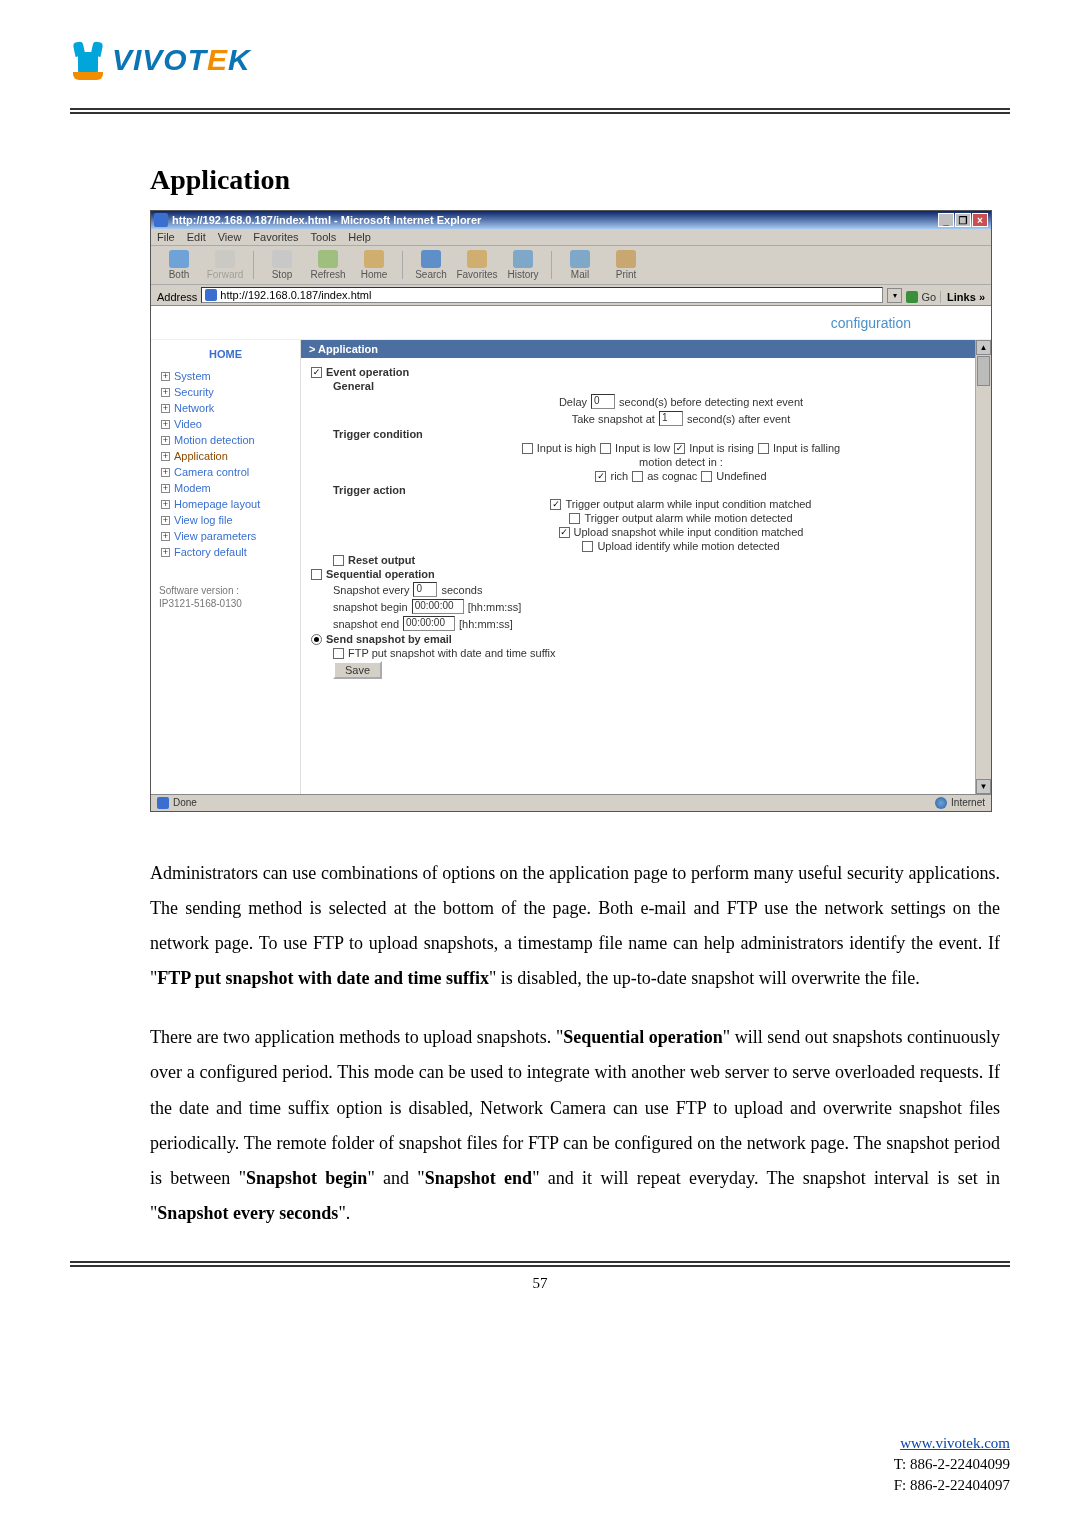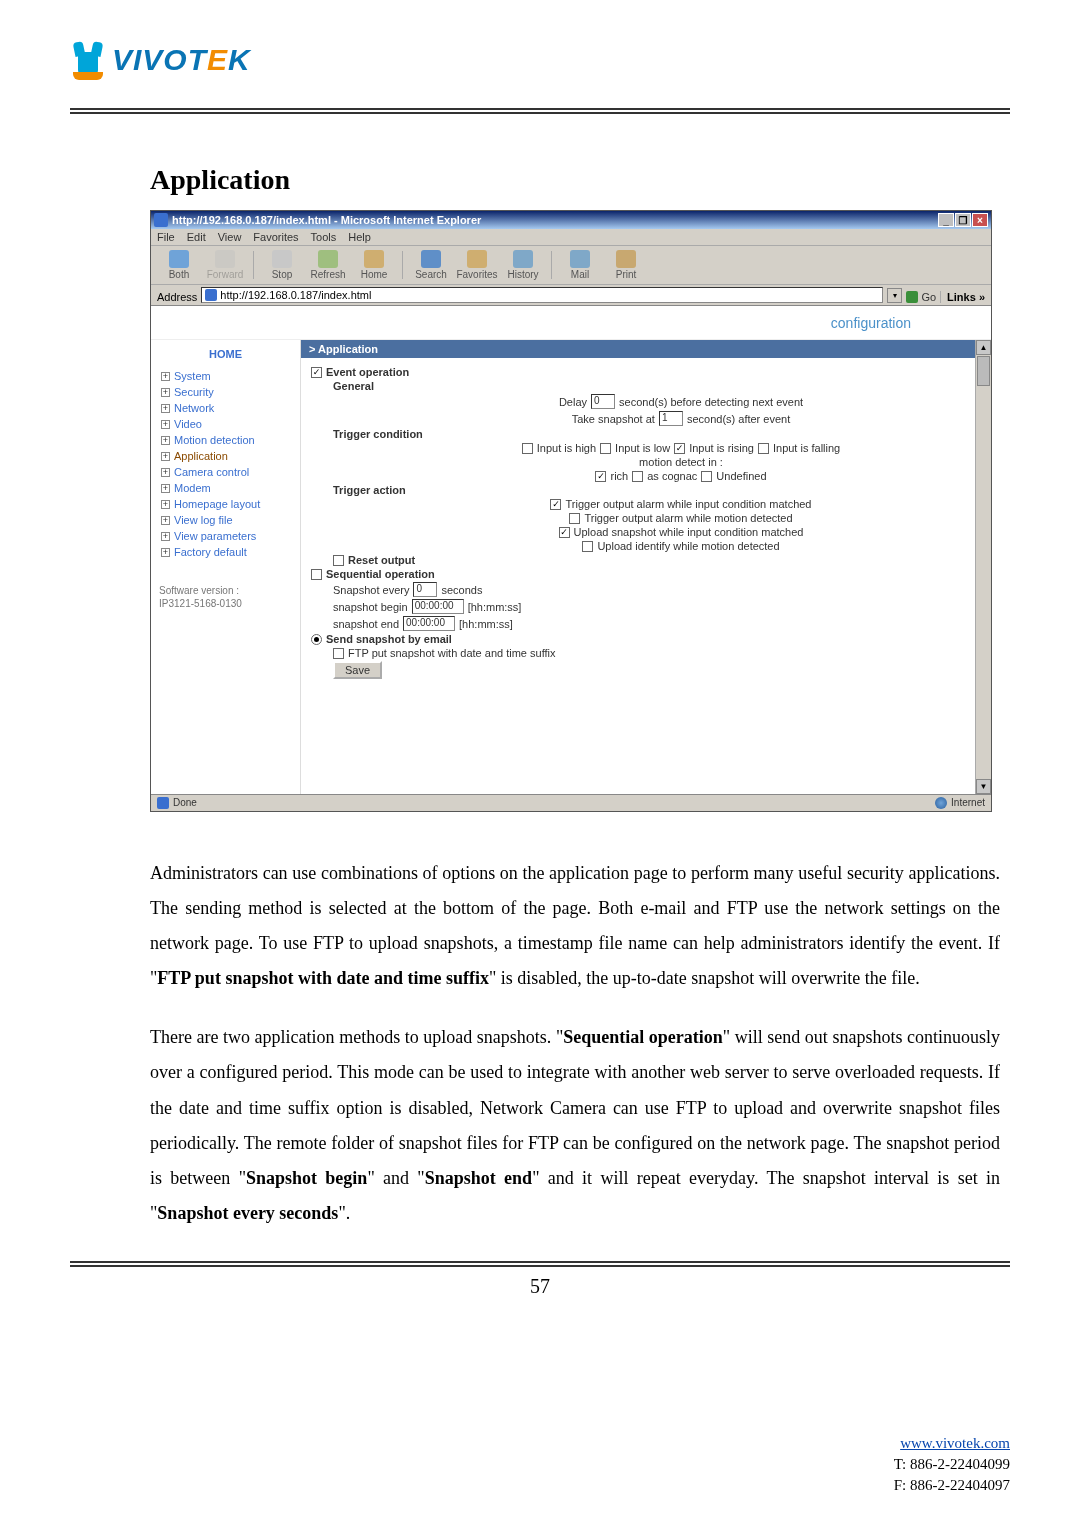--- a/index.html
+++ b/index.html
@@ -93,21 +93,21 @@
   .bold { font-weight:bold; }
 
   .statusbar { background:#d4d0c8; border-top:1px solid #888; display:flex; justify-content:space-between; padding:2px 6px; font-size:10px; color:#333; }
   .statusbar .zone { display:flex; align-items:flex-start; gap:4px; }
   .globe { width:12px; height:12px; border-radius:50%; background:radial-gradient(#6fa3d8,#2a5f9e); display:inline-block; }
 
   .body-text { font-size: 18px; line-height: 1.95; margin-top: 44px; text-align: justify; color:#000; }
   .body-text p { margin-bottom: 24px; }
   .body-text b { font-weight: bold; }
 
-  .page-num { text-align:center; font-size:20px; margin-top:6px; }
+  .page-num { text-align:center; font-size:15px; margin-top:6px; }
   .footer { position:absolute; bottom:32px; right:70px; text-align:right; font-size:15px; line-height:1.4; }
   .footer a { color:#0645ad; text-decoration: underline; }
 </style>
 </head>
 <body>
 
 <div class="logo-row">
   <div class="logo-icon">
     <div class="ear1"></div>
       <div class="ear2"></div>

